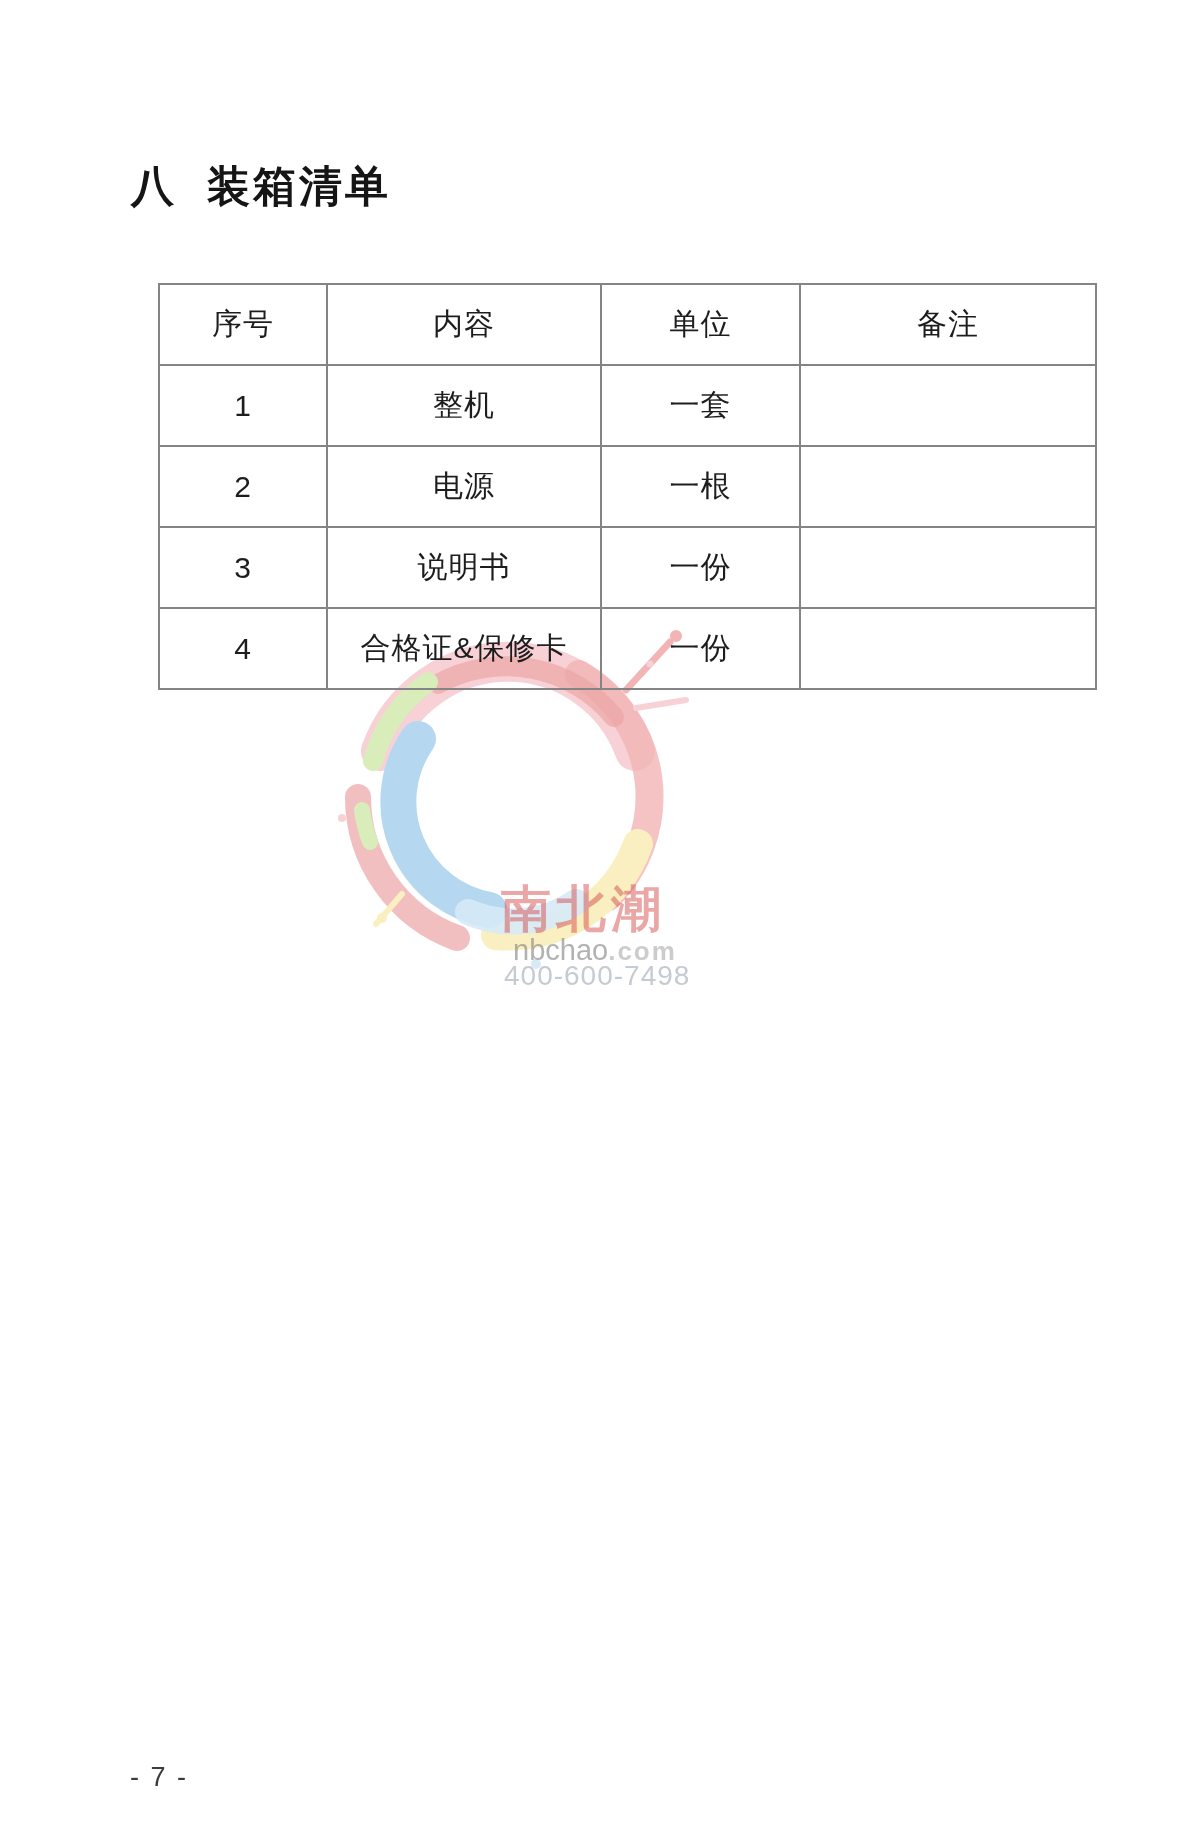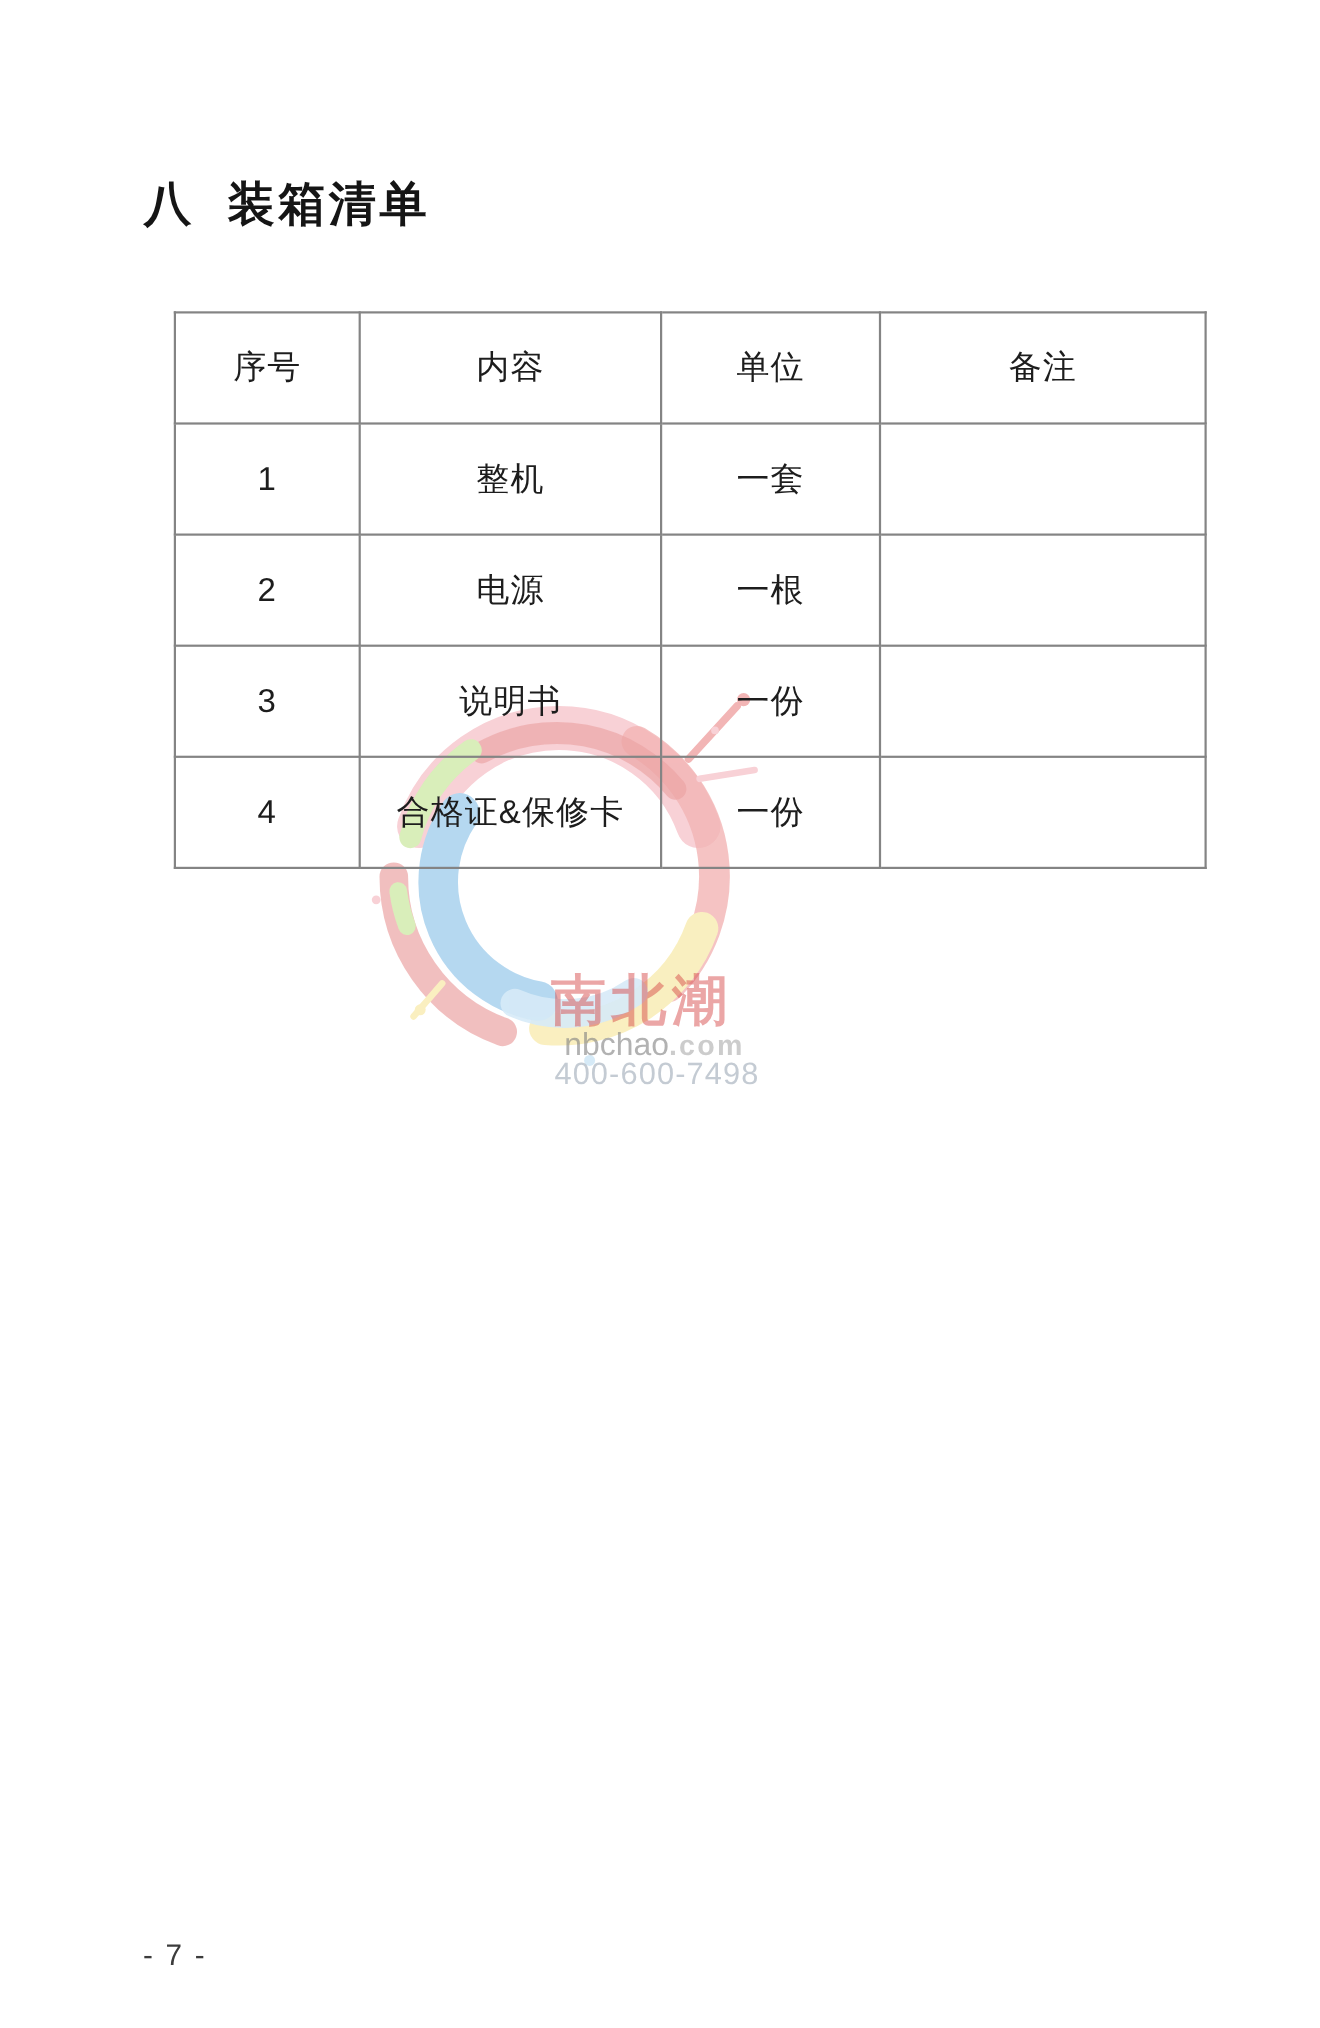--- a/index.html
+++ b/index.html
@@ -26,21 +26,21 @@
   }
   .packing-table col.c1{width:168px;}
   .packing-table col.c2{width:274px;}
   .packing-table col.c3{width:199px;}
   .packing-table col.c4{width:296px;}
   .packing-table th,.packing-table td{
     border:2px solid #848484;
     height:75px;
     text-align:center;vertical-align:middle;
     font-size:30px;font-weight:normal;color:#1d1d1d;
-    padding:12px;letter-spacing:1px;
+    padding:2px;letter-spacing:1px;
   }
   
   .watermark{
     position:absolute;left:318px;top:612px;
     width:384px;height:384px;
     z-index:1;
   }
   .watermark svg{position:absolute;left:0;top:0;}
   .wm-brand{
     position:absolute;left:183px;top:272px;

